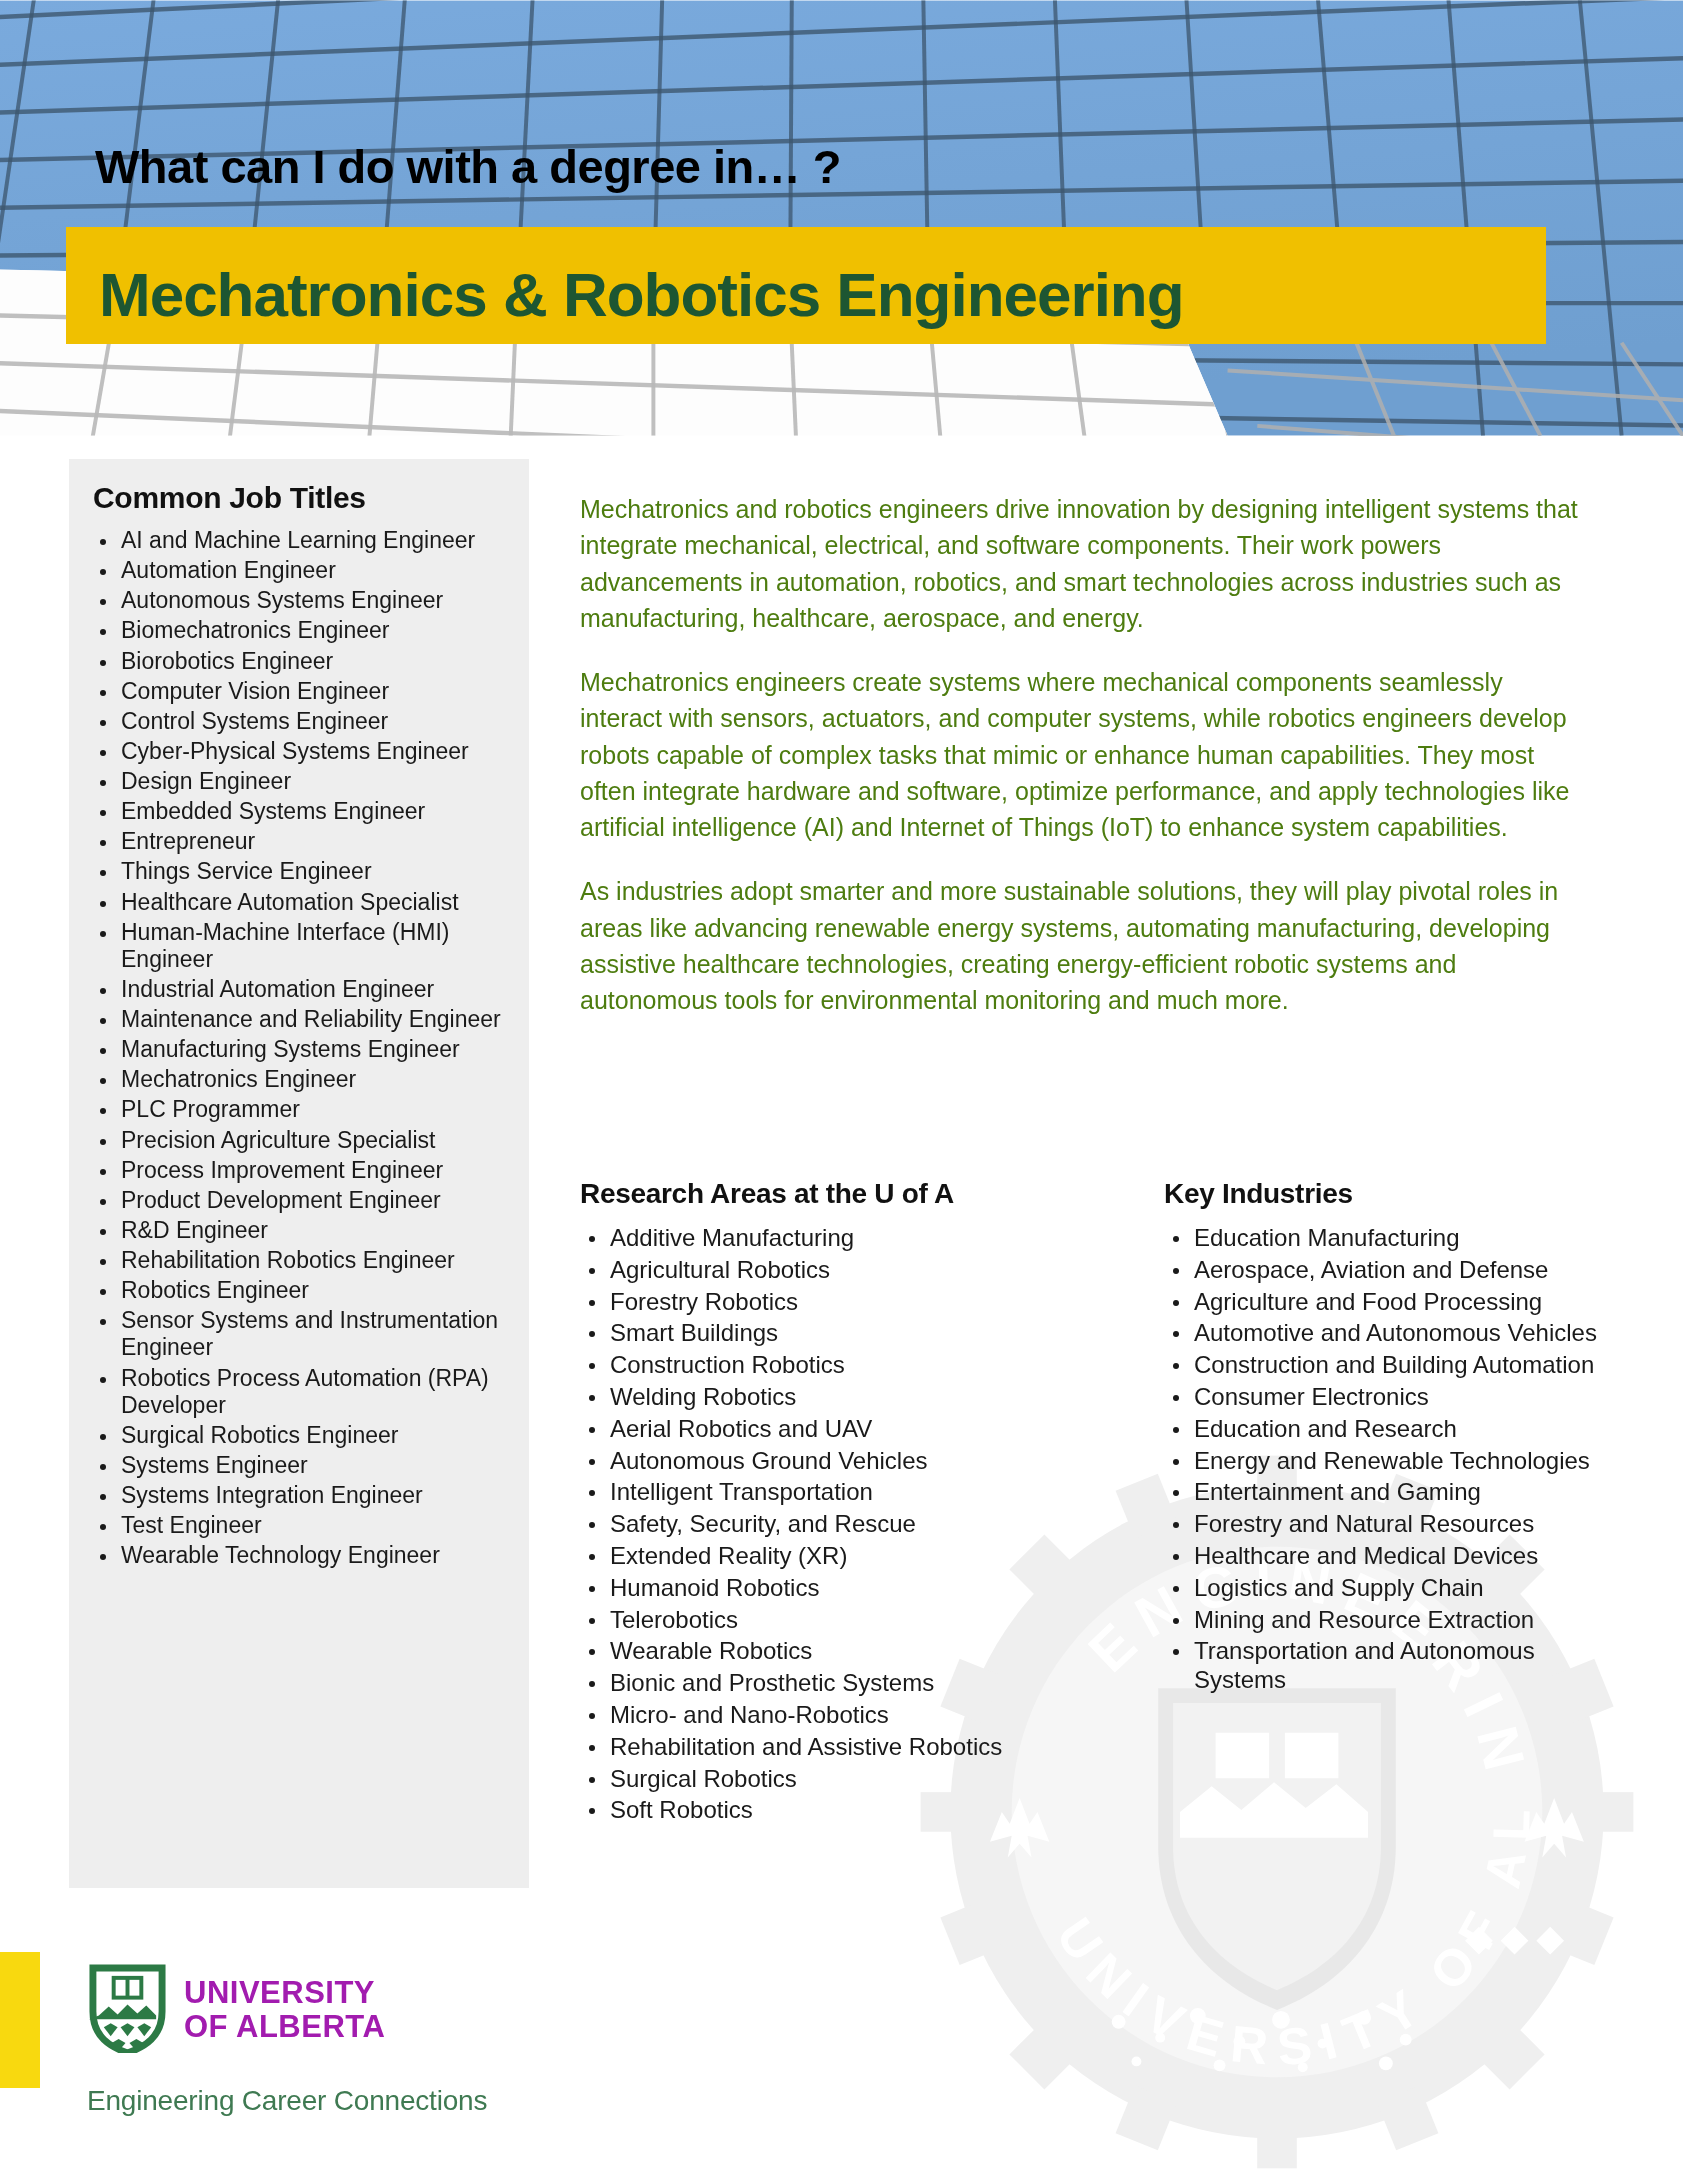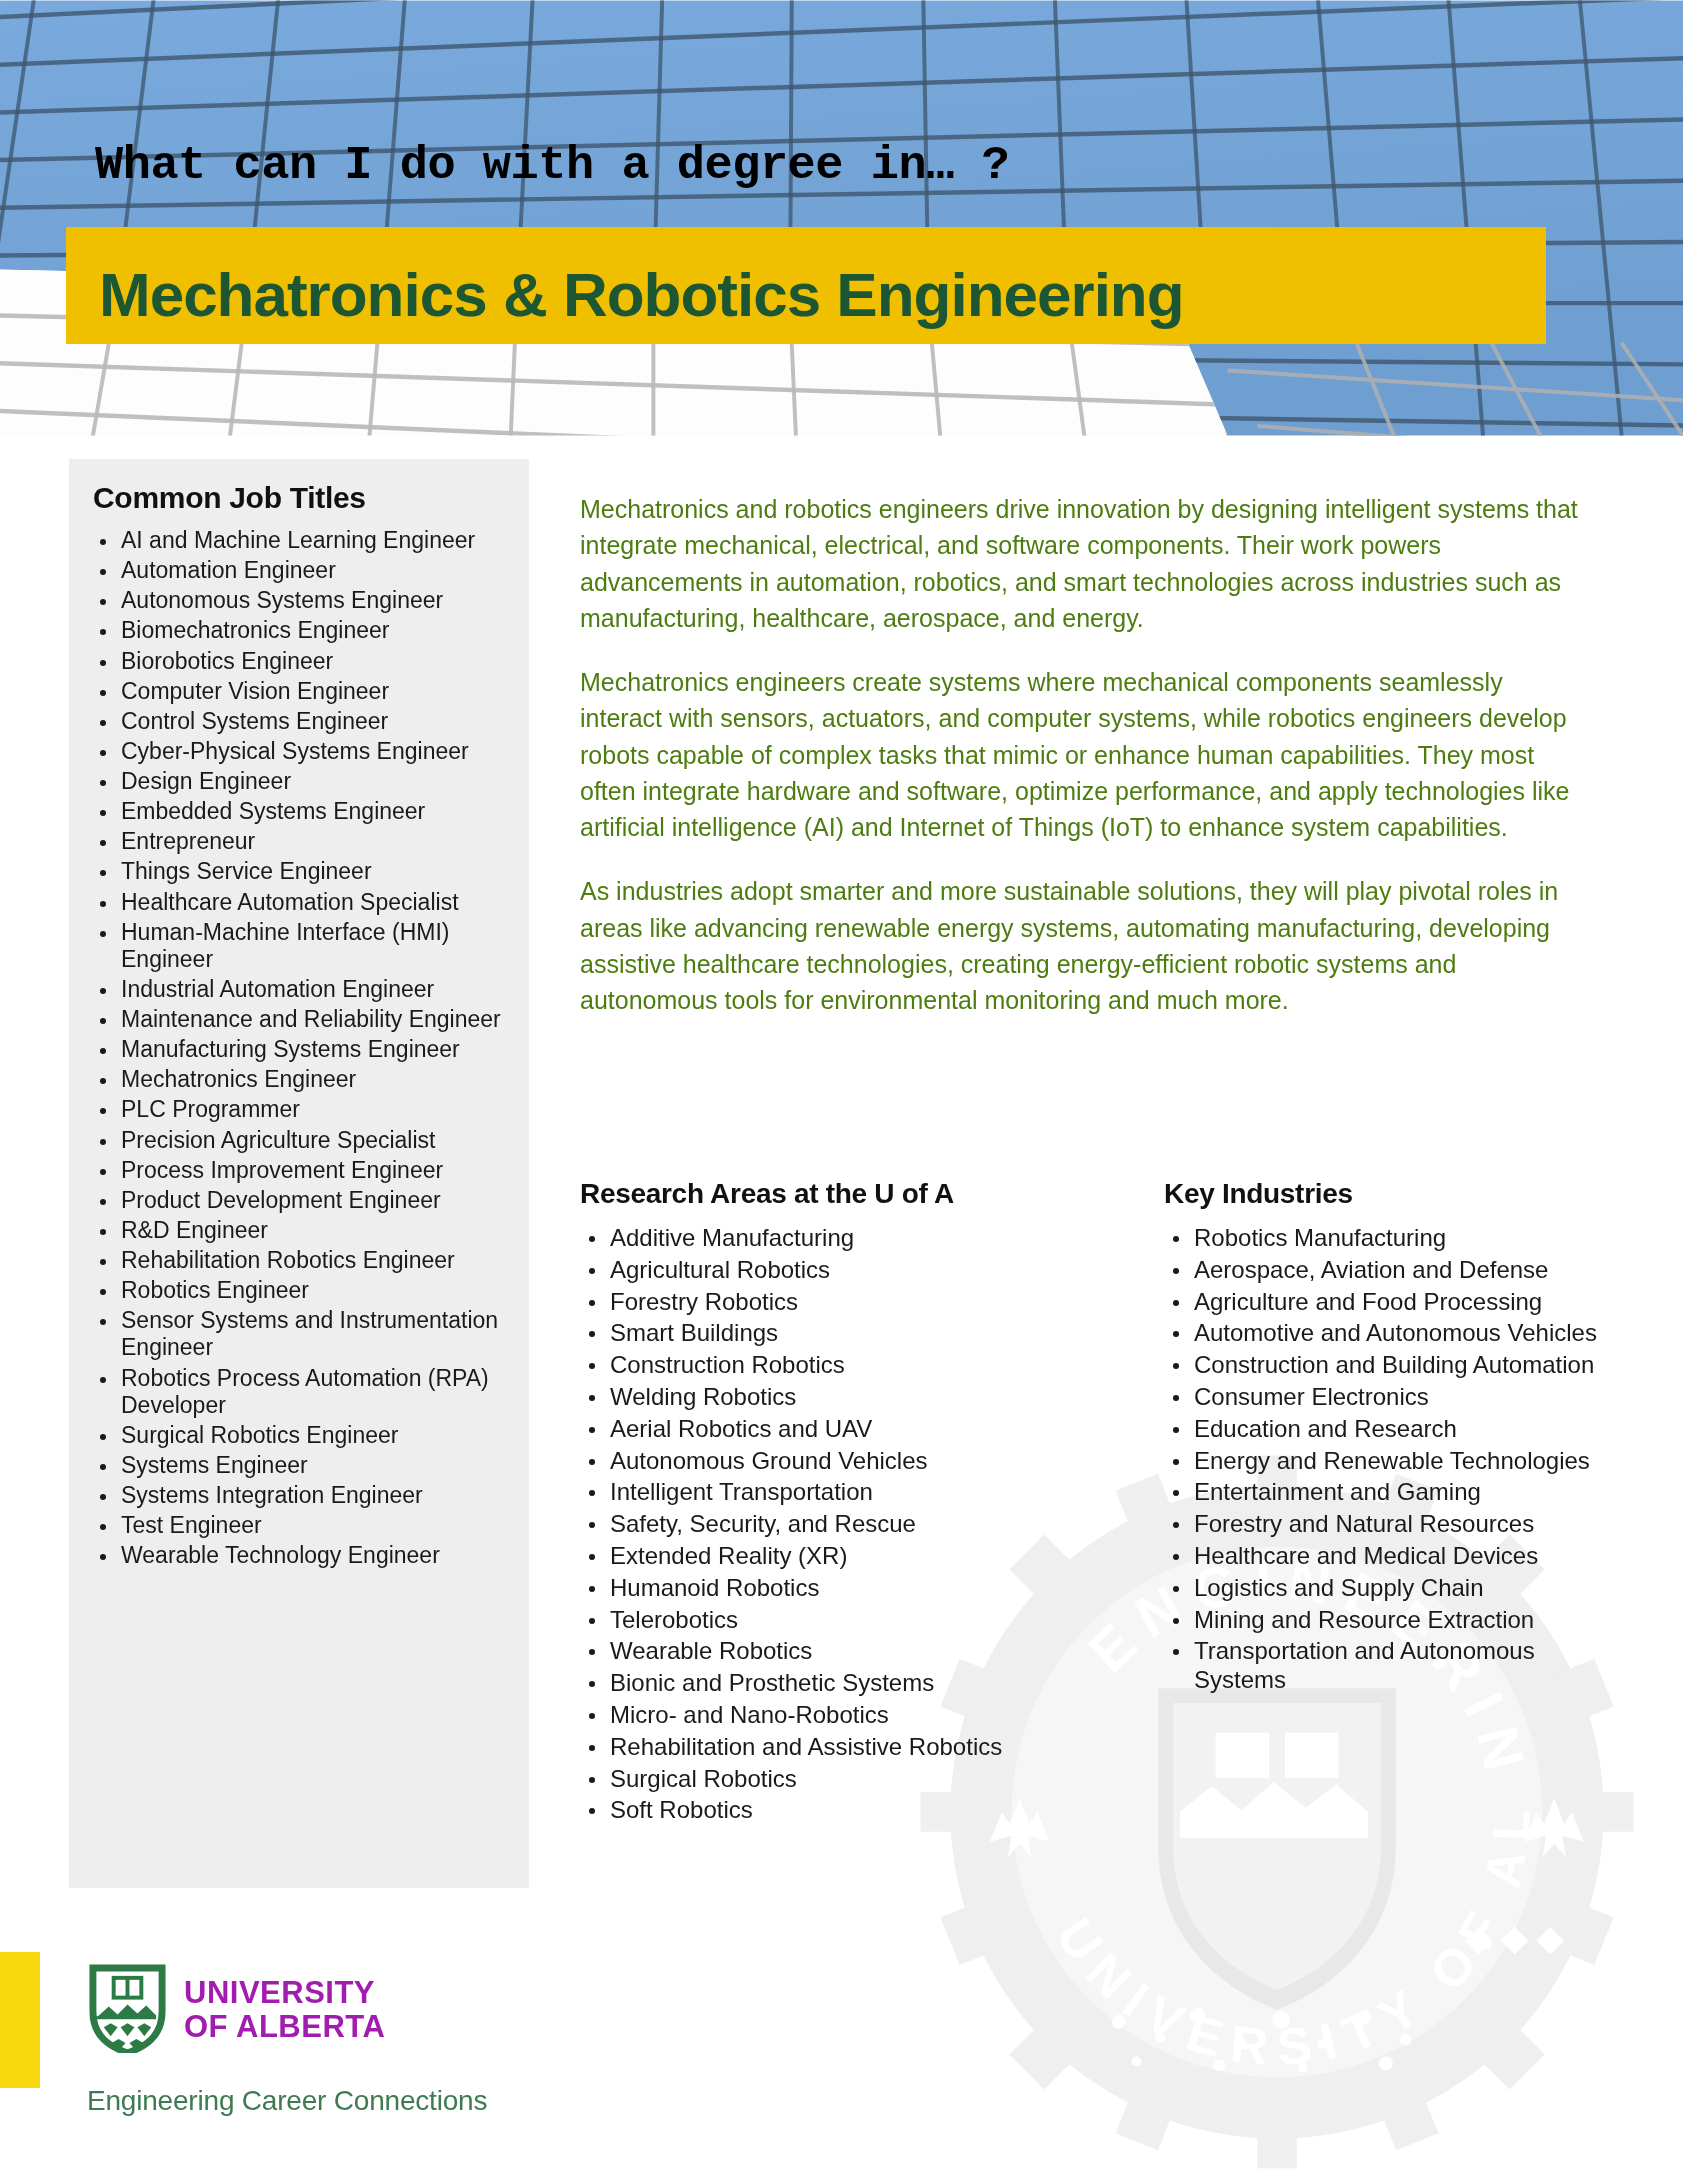--- a/index.html
+++ b/index.html
@@ -31,21 +31,20 @@
   #header-kicker {
     position: absolute;
     left: 95px;
     top: 139px;
     font-size: 47px;
     font-weight: bold;
     letter-spacing: -0.5px;
     color: #000000;
     white-space: nowrap;
     z-index: 5;
-    font-family: Liberation Mono, monospace;
   }
 
   #title-bar {
     position: absolute;
     left: 66px;
     top: 227px;
     width: 1480px;
     height: 117px;
     background: #f0c000;
     z-index: 4;
@@ -420,21 +419,21 @@
         <li>Bionic and Prosthetic Systems</li>
         <li>Micro- and Nano-Robotics</li>
         <li>Rehabilitation and Assistive Robotics</li>
         <li>Surgical Robotics</li>
         <li>Soft Robotics</li>
       </ul>
   </div>
   <div class="col-industries">
     <h3 class="col-head">Key Industries</h3>
     <ul class="bullets" id="industries-list">
-        <li>Robotics Manufacturing</li>
+        <li>Education Manufacturing</li>
         <li>Aerospace, Aviation and Defense</li>
         <li>Agriculture and Food Processing</li>
         <li>Automotive and Autonomous Vehicles</li>
         <li>Construction and Building Automation</li>
         <li>Consumer Electronics</li>
         <li>Education and Research</li>
         <li>Energy and Renewable Technologies</li>
         <li>Entertainment and Gaming</li>
         <li>Forestry and Natural Resources</li>
         <li>Healthcare and Medical Devices</li>

